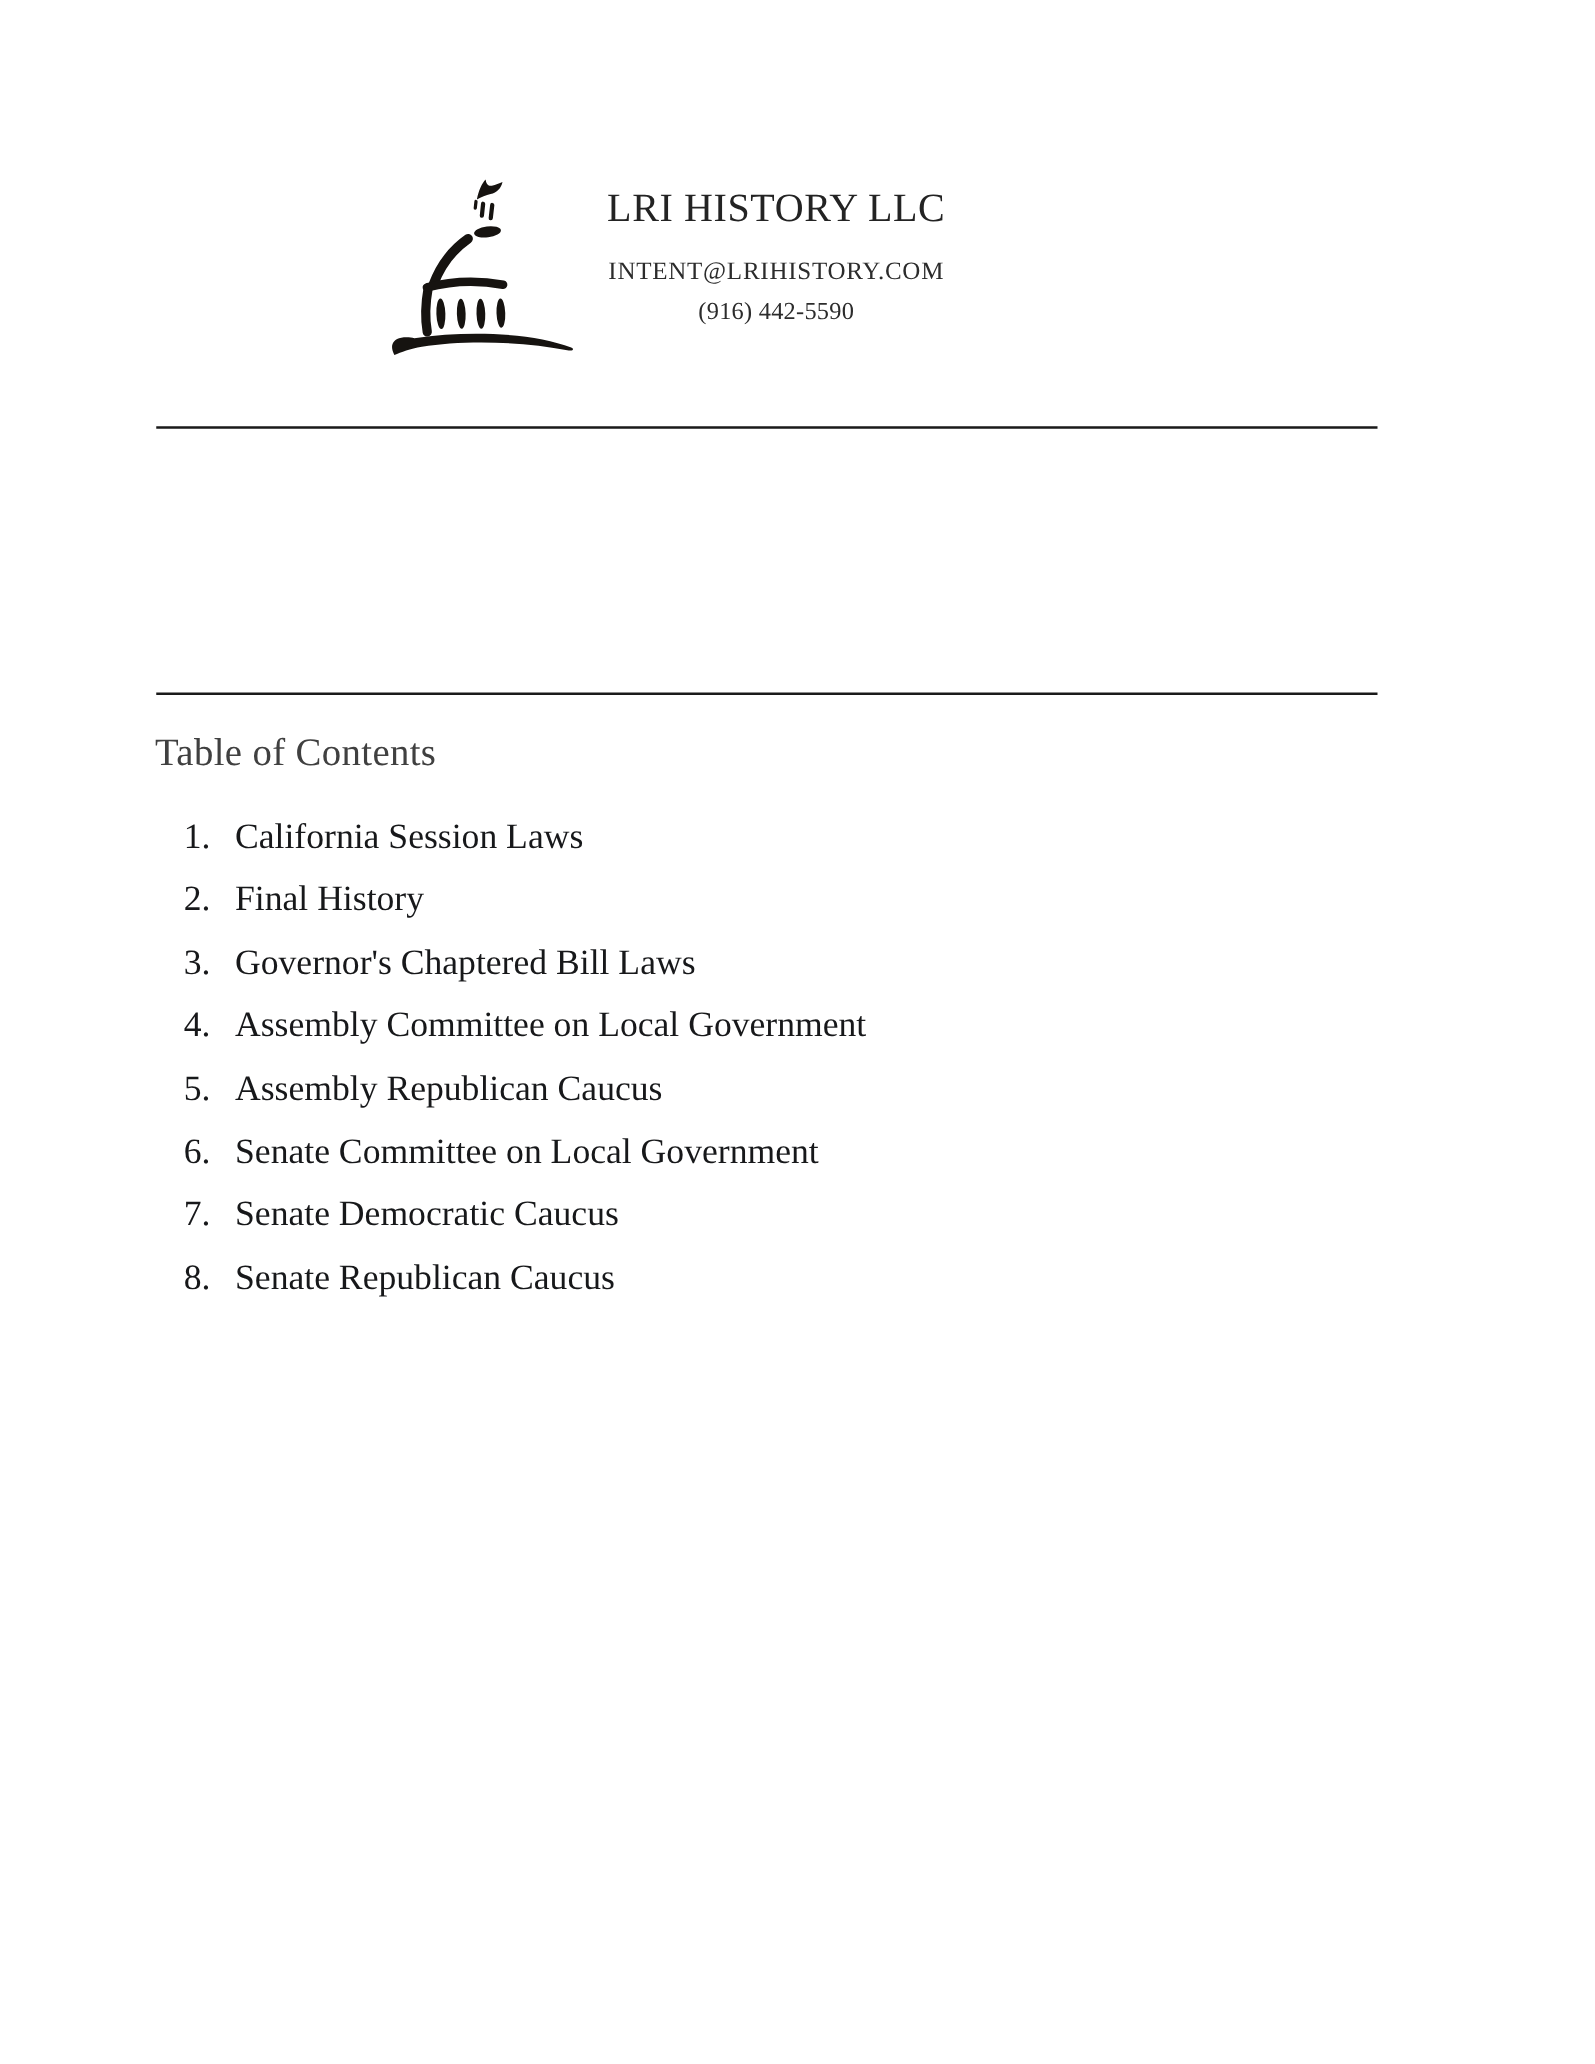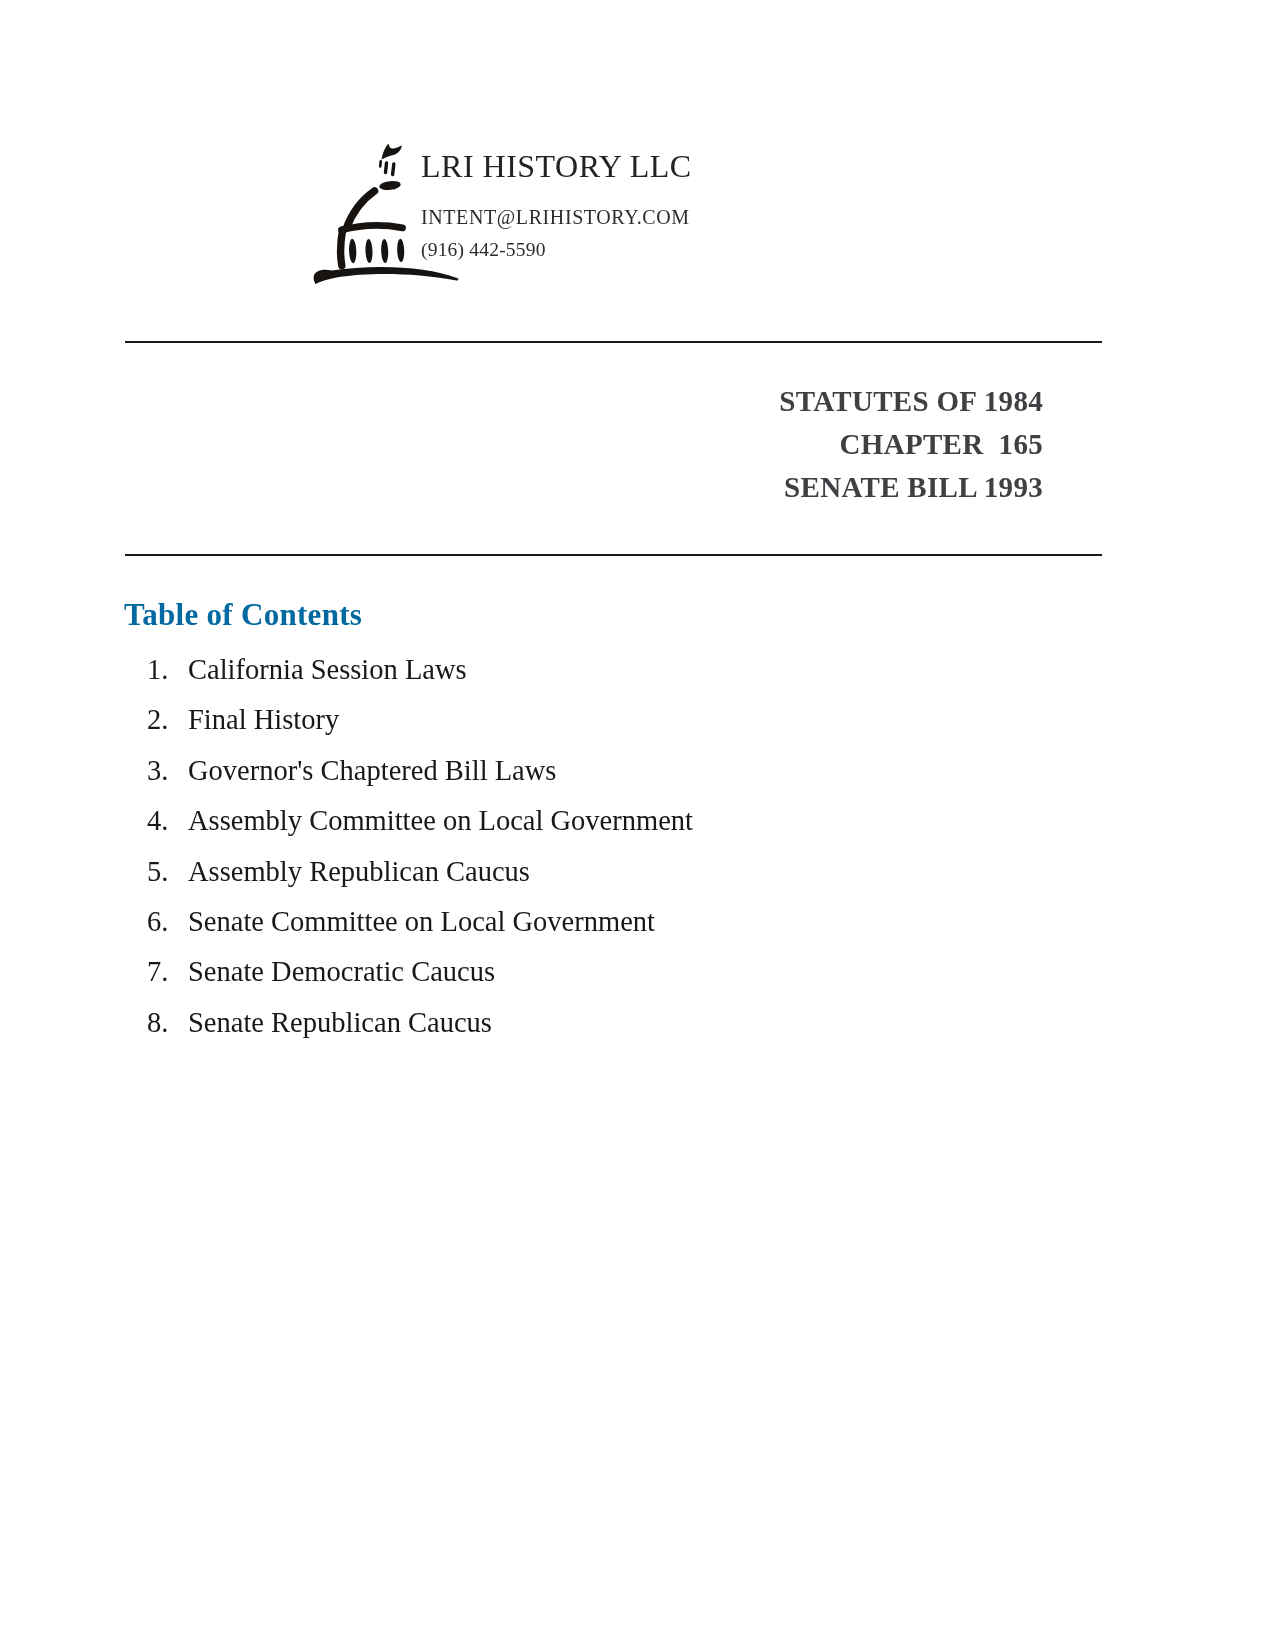--- a/index.html
+++ b/index.html
@@ -13,20 +13,21 @@
   }
   .page { position: absolute; inset: 0; background: #ffffff; }
 
   
   .logo {
     position: absolute; left: 300px; top: 125px;
     width: 170px; height: 175px;
   }
   .letterhead {
     position: absolute; left: 421px; top: 147px; width: 400px;
+    text-align: center;
   }
   .company-name {
     font-size: 32px; line-height: 38px;
     letter-spacing: 0.5px; color: #232323;
   }
   .contact-line {
     font-size: 20px; line-height: 24px;
     margin-top: 20px; letter-spacing: 0.6px; color: #2c2c2c;
   }
   .contact-line.phone { font-size: 19.5px; margin-top: 9px; letter-spacing: 0.2px; }
@@ -45,22 +46,22 @@
     text-align: right;
     font-weight: bold;
     font-size: 29px; line-height: 43px;
     color: #3e4044;
     letter-spacing: 0.3px;
   }
   .reference-line { white-space: pre; }
 
   
   .toc-heading {
-    position: absolute; left: 124px; top: 597px;
-    font-size: 31px; font-weight: bold; color: #0369a1;
+    position: absolute; left: 124px; top: 584px;
+    font-size: 31px; font-weight: normal; color: #404040;
     letter-spacing: 0.3px;
   }
   .toc-list {
     position: absolute; left: 147px; top: 645px; width: 900px;
     list-style: none;
   }
   .toc-row {
     display: flex; align-items: baseline;
     height: 50.4px; line-height: 50.4px;
     font-size: 28.5px; color: #17181a;
@@ -108,25 +109,20 @@
   </svg>
 
   <div class="letterhead">
     <div class="company-name">LRI HISTORY LLC</div>
     <div class="contact-line">INTENT@LRIHISTORY.COM</div>
     <div class="contact-line phone">(916) 442-5590</div>
   </div>
 
   <div class="rule rule-top"></div>
 
-  <div class="reference-block">
-    <div class="reference-line">STATUTES OF 1984</div>
-    <div class="reference-line">CHAPTER  165</div>
-    <div class="reference-line">SENATE BILL 1993</div>
-  </div>
 
   <div class="rule rule-bottom"></div>
 
   <div class="toc-heading">Table of Contents</div>
 
   <ol class="toc-list">
     <li class="toc-row">
       <span class="toc-num">1.</span>
       <span class="toc-label">California Session Laws</span>
     </li>

